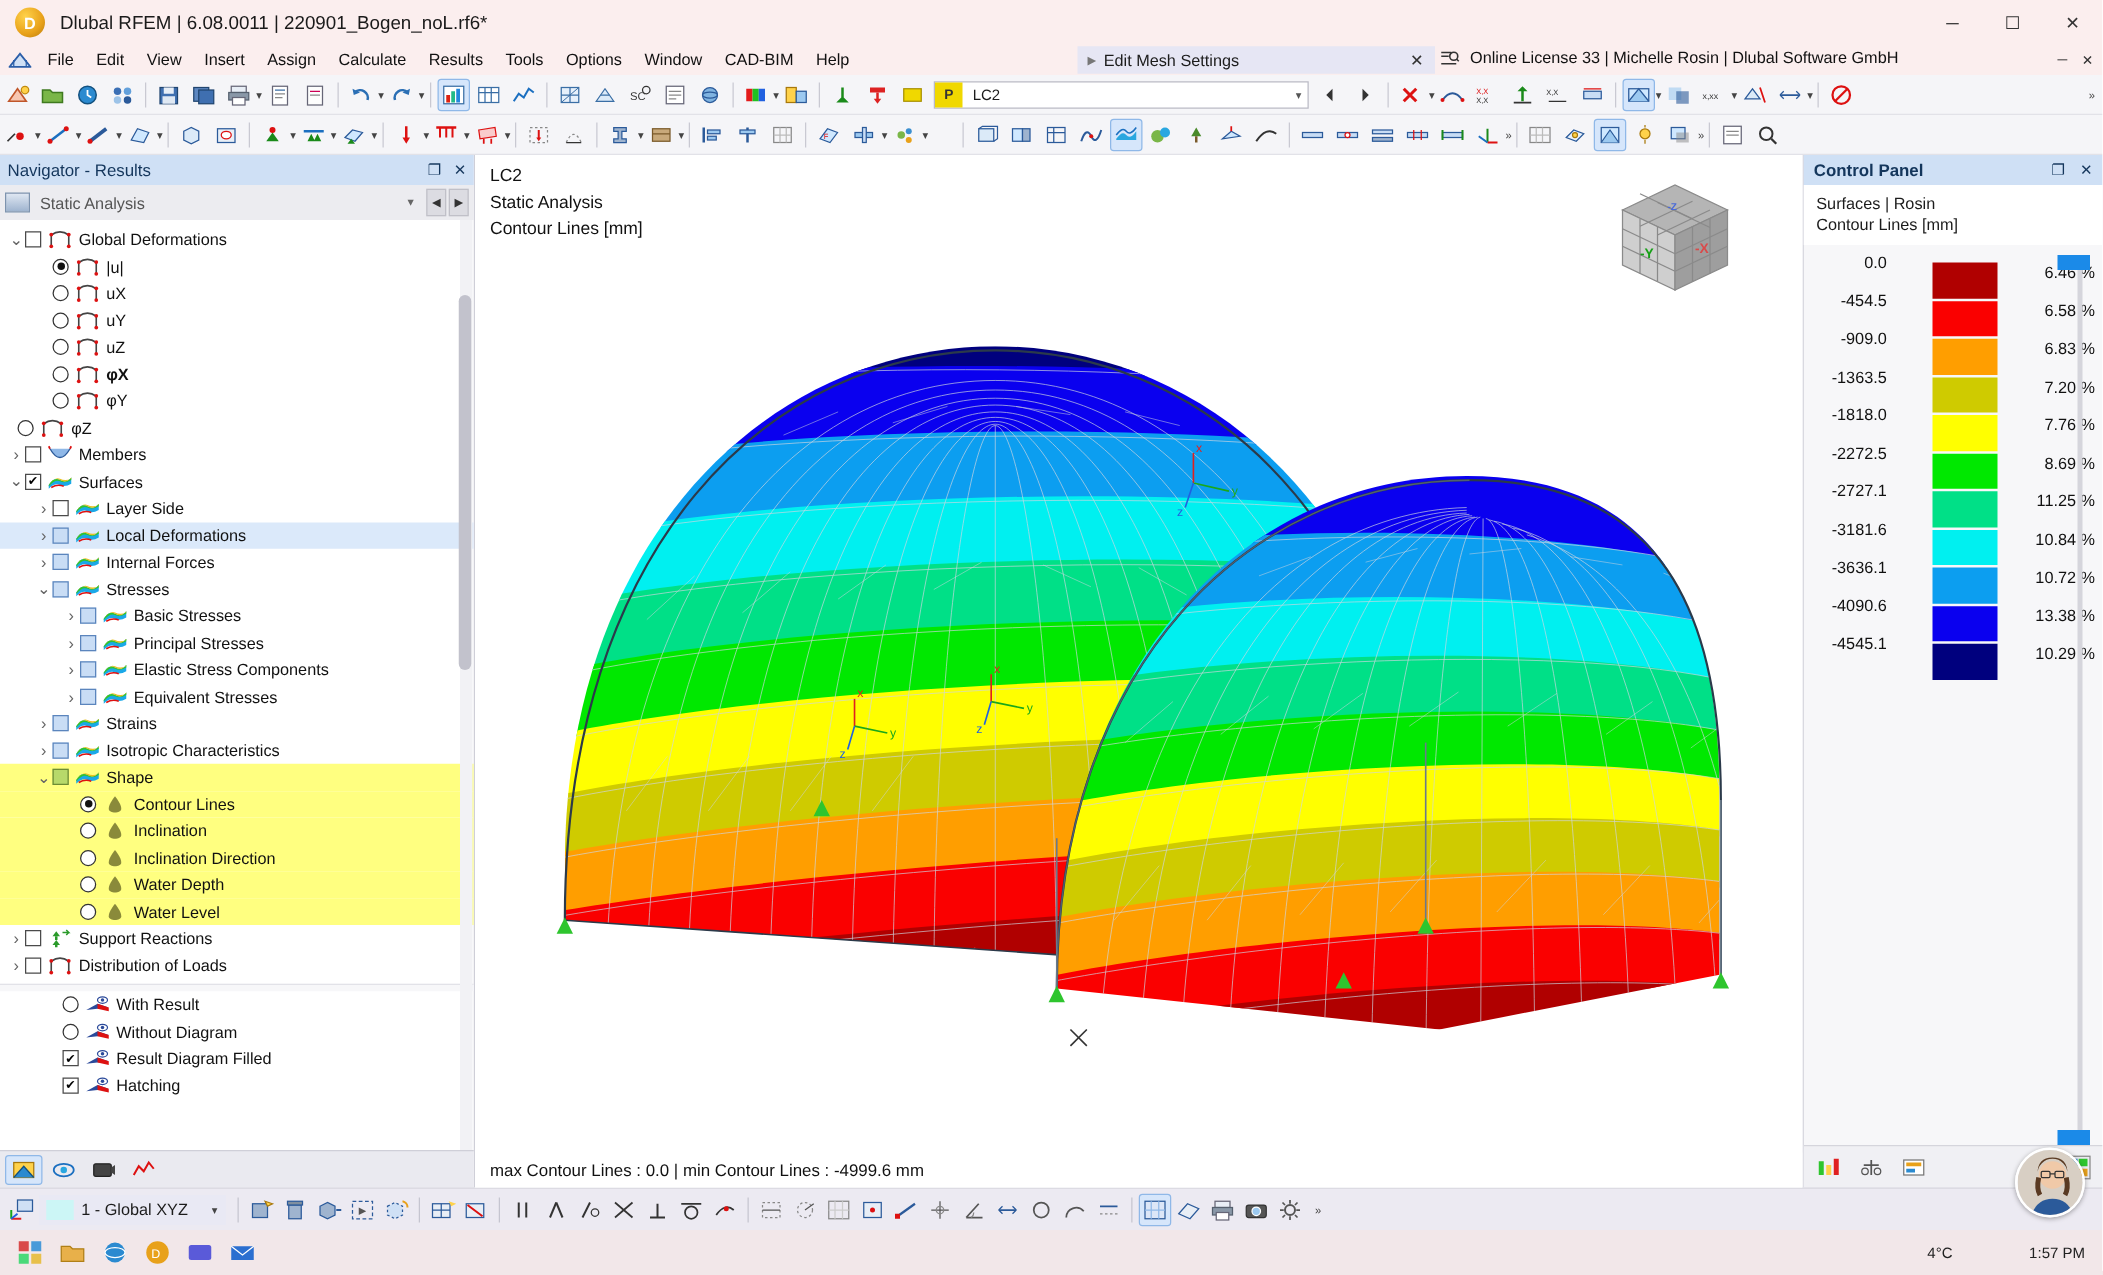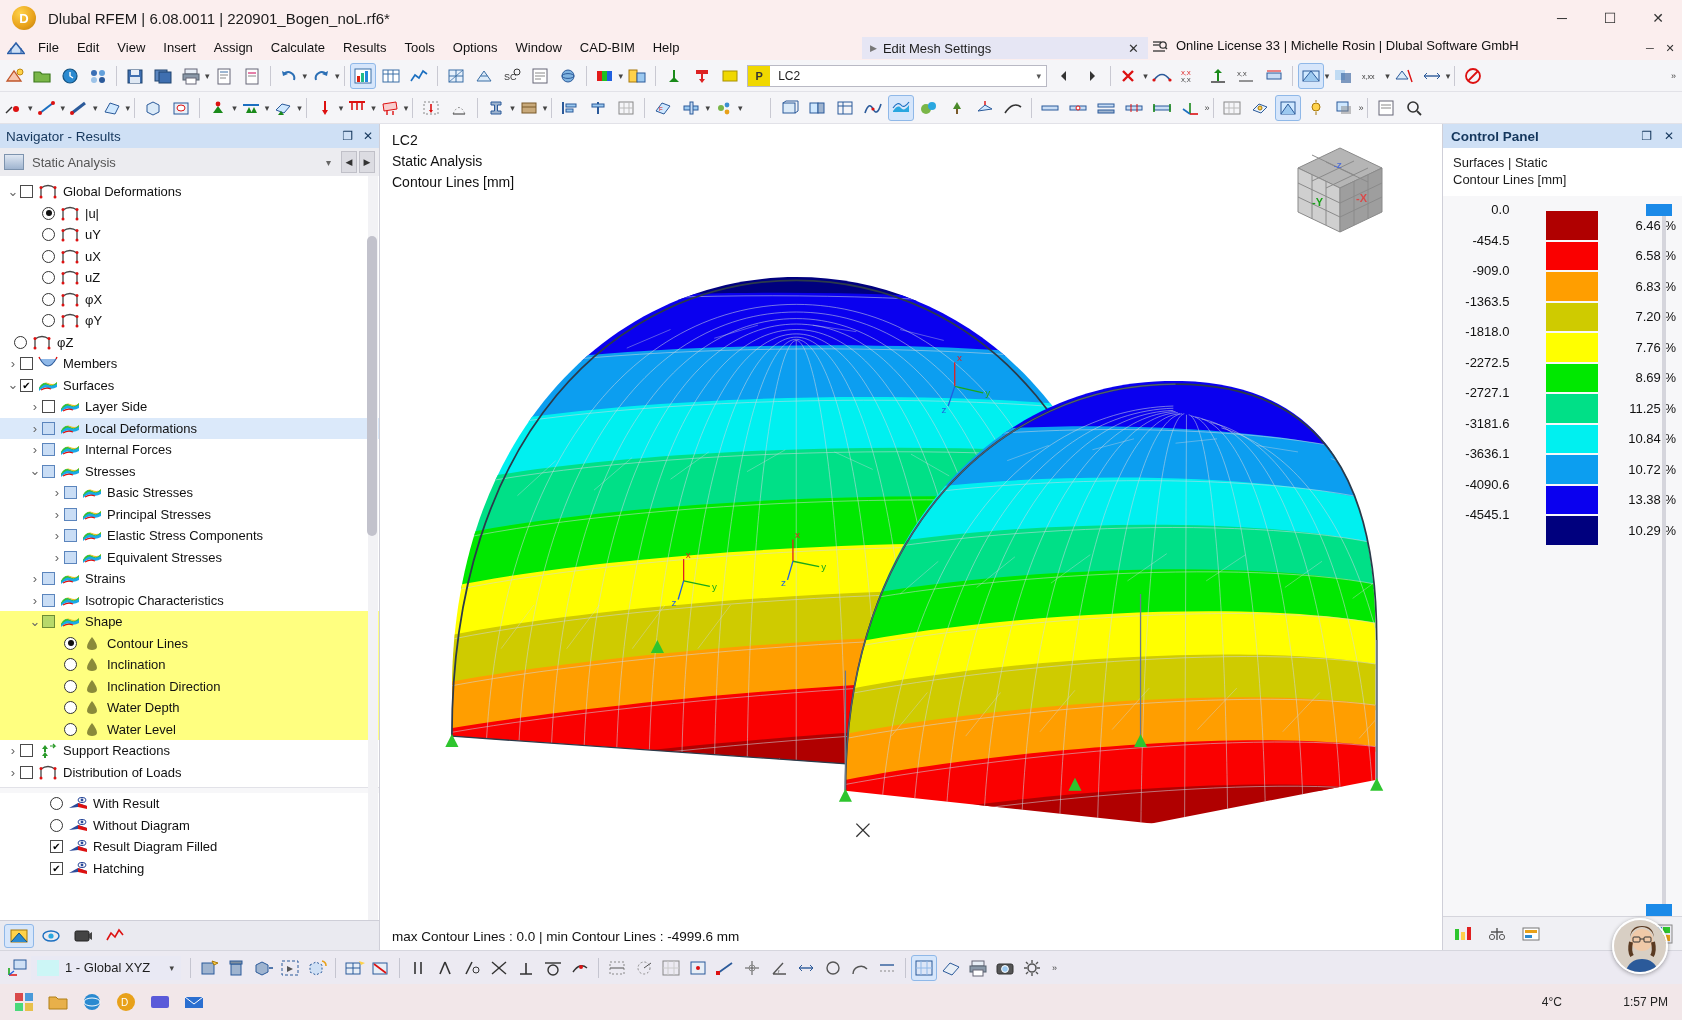--- a/index.html
+++ b/index.html
@@ -91,21 +91,21 @@
               font-size:13.5px; color:#111; background:#fff; }
   .cube{ position:absolute; right:52px; top:16px; width:100px; height:100px; }
 
   
   .cp{ width:240px; flex:0 0 240px; border-left:1px solid #cfcfd8; display:flex; flex-direction:column; background:#f7f7f9;}
   .cp-head{ height:24px; flex:0 0 24px; background:#cfe0f5; display:flex; align-items:center; padding:0 8px; }
   .cp-head .t{ font-weight:bold; font-size:13.5px; color:#14365c; }
   .cp-head .sp{ margin-left:auto; display:flex; gap:12px; color:#14365c; font-size:12px; }
   .cp-sub{ background:#fff; padding:6px 10px 8px 10px; font-size:13px; line-height:17px; flex:0 0 auto; }
   .cp-legend{ flex:1 1 auto; position:relative; padding-top:14px; }
-  .lg-row{ display:flex; align-items:center; height:30.5px;gap:25px; }
+  .lg-row{ display:flex; height:30.5px;gap:25px; }
   .lg-val{ width:92px; text-align:right; padding-right:12px; font-size:13px; color:#111; }
   .lg-sw{ width:62px; height:28.5px; }
   .lg-pct{ width:70px; text-align:right; padding-right:6px; font-size:13px; color:#111; }
   .lg-slider{ position:absolute; right:16px; top:20px; bottom:8px; width:4px; background:#d5d5dc; }
   .lg-knob{ position:absolute; right:10px; width:26px; height:12px; background:#1b8ae8; }
   .cp-foot{ height:34px; flex:0 0 34px; border-top:1px solid #d5d5dc; background:#f0f0f4;
             display:flex; align-items:center; padding:0 6px; gap:6px; }
   .cp-foot .fb{ width:28px; height:24px; display:flex; align-items:center; justify-content:center; border-radius:3px; }
   .avatar{ position:absolute; right:14px; bottom:46px; width:56px; height:56px; border-radius:50%;
            overflow:hidden; border:2px solid #fff; box-shadow:0 1px 4px rgba(0,0,0,.35); }
@@ -813,51 +813,51 @@
             <span class="rad"></span>
             <span class="ti">
               <svg width="20" height="15" viewBox="0 0 20 15">
                 <path d="M3 13 L3 4 Q10 -1 17 4 L17 13" fill="none" stroke="#444" stroke-width="1.3"></path>
                 <circle cx="3" cy="3.6" r="1.5" fill="#d11"></circle>
                 <circle cx="17" cy="3.6" r="1.5" fill="#d11"></circle>
                 <circle cx="3" cy="13" r="1.5" fill="#d11"></circle>
                 <circle cx="17" cy="13" r="1.5" fill="#d11"></circle>
               </svg>
             </span>
-            <span class="tlabel">uY</span>
+            <span class="tlabel">uX</span>
           </div>
           <div class="trow" style="padding-left: 28px;">
             <span class="exp"></span>
             <span class="rad"></span>
             <span class="ti">
               <svg width="20" height="15" viewBox="0 0 20 15">
                 <path d="M3 13 L3 4 Q10 -1 17 4 L17 13" fill="none" stroke="#444" stroke-width="1.3"></path>
                 <circle cx="3" cy="3.6" r="1.5" fill="#d11"></circle>
                 <circle cx="17" cy="3.6" r="1.5" fill="#d11"></circle>
                 <circle cx="3" cy="13" r="1.5" fill="#d11"></circle>
                 <circle cx="17" cy="13" r="1.5" fill="#d11"></circle>
               </svg>
             </span>
-            <span class="tlabel">uX</span>
+            <span class="tlabel">uY</span>
           </div>
           <div class="trow" style="padding-left: 28px;">
             <span class="exp"></span>
             <span class="rad"></span>
             <span class="ti">
               <svg width="20" height="15" viewBox="0 0 20 15">
                 <path d="M3 13 L3 4 Q10 -1 17 4 L17 13" fill="none" stroke="#444" stroke-width="1.3"></path>
                 <circle cx="3" cy="3.6" r="1.5" fill="#d11"></circle>
                 <circle cx="17" cy="3.6" r="1.5" fill="#d11"></circle>
                 <circle cx="3" cy="13" r="1.5" fill="#d11"></circle>
                 <circle cx="17" cy="13" r="1.5" fill="#d11"></circle>
               </svg>
             </span>
             <span class="tlabel">uZ</span>
           </div>
-          <div class="trow" style="padding-left: 28px;">
+          <div class="trow" style="padding-left: 28px; font-weight: bold;">
             <span class="exp"></span>
             <span class="rad"></span>
             <span class="ti">
               <svg width="20" height="15" viewBox="0 0 20 15">
                 <path d="M3 13 L3 4 Q10 -1 17 4 L17 13" fill="none" stroke="#444" stroke-width="1.3"></path>
                 <circle cx="3" cy="3.6" r="1.5" fill="#d11"></circle>
                 <circle cx="17" cy="3.6" r="1.5" fill="#d11"></circle>
                 <circle cx="3" cy="13" r="1.5" fill="#d11"></circle>
                 <circle cx="17" cy="13" r="1.5" fill="#d11"></circle>
               </svg>
@@ -1424,21 +1424,21 @@
 
     <div class="cp">
       <div class="cp-head">
         <span class="t">Control Panel</span>
         <span class="sp">
           <span>❐</span>
           <span>✕</span>
         </span>
       </div>
       <div class="cp-sub">
-        <div>Surfaces | Static</div>
+        <div>Surfaces | Rosin</div>
         <div>Contour Lines [mm]</div>
       </div>
       <div class="cp-legend" id="legend">
         <div class="lg-slider"></div>
         <div class="lg-knob" style="top:8px;"></div>
         <div class="lg-knob" style="bottom:0px;"></div>
       <div class="lg-row">
             <div class="lg-val" style="align-self: flex-start; margin-top: -8px;">0.0</div>
             <div class="lg-sw" style="background: rgb(176, 0, 0);"></div>
             <div class="lg-pct">6.46 %</div>

